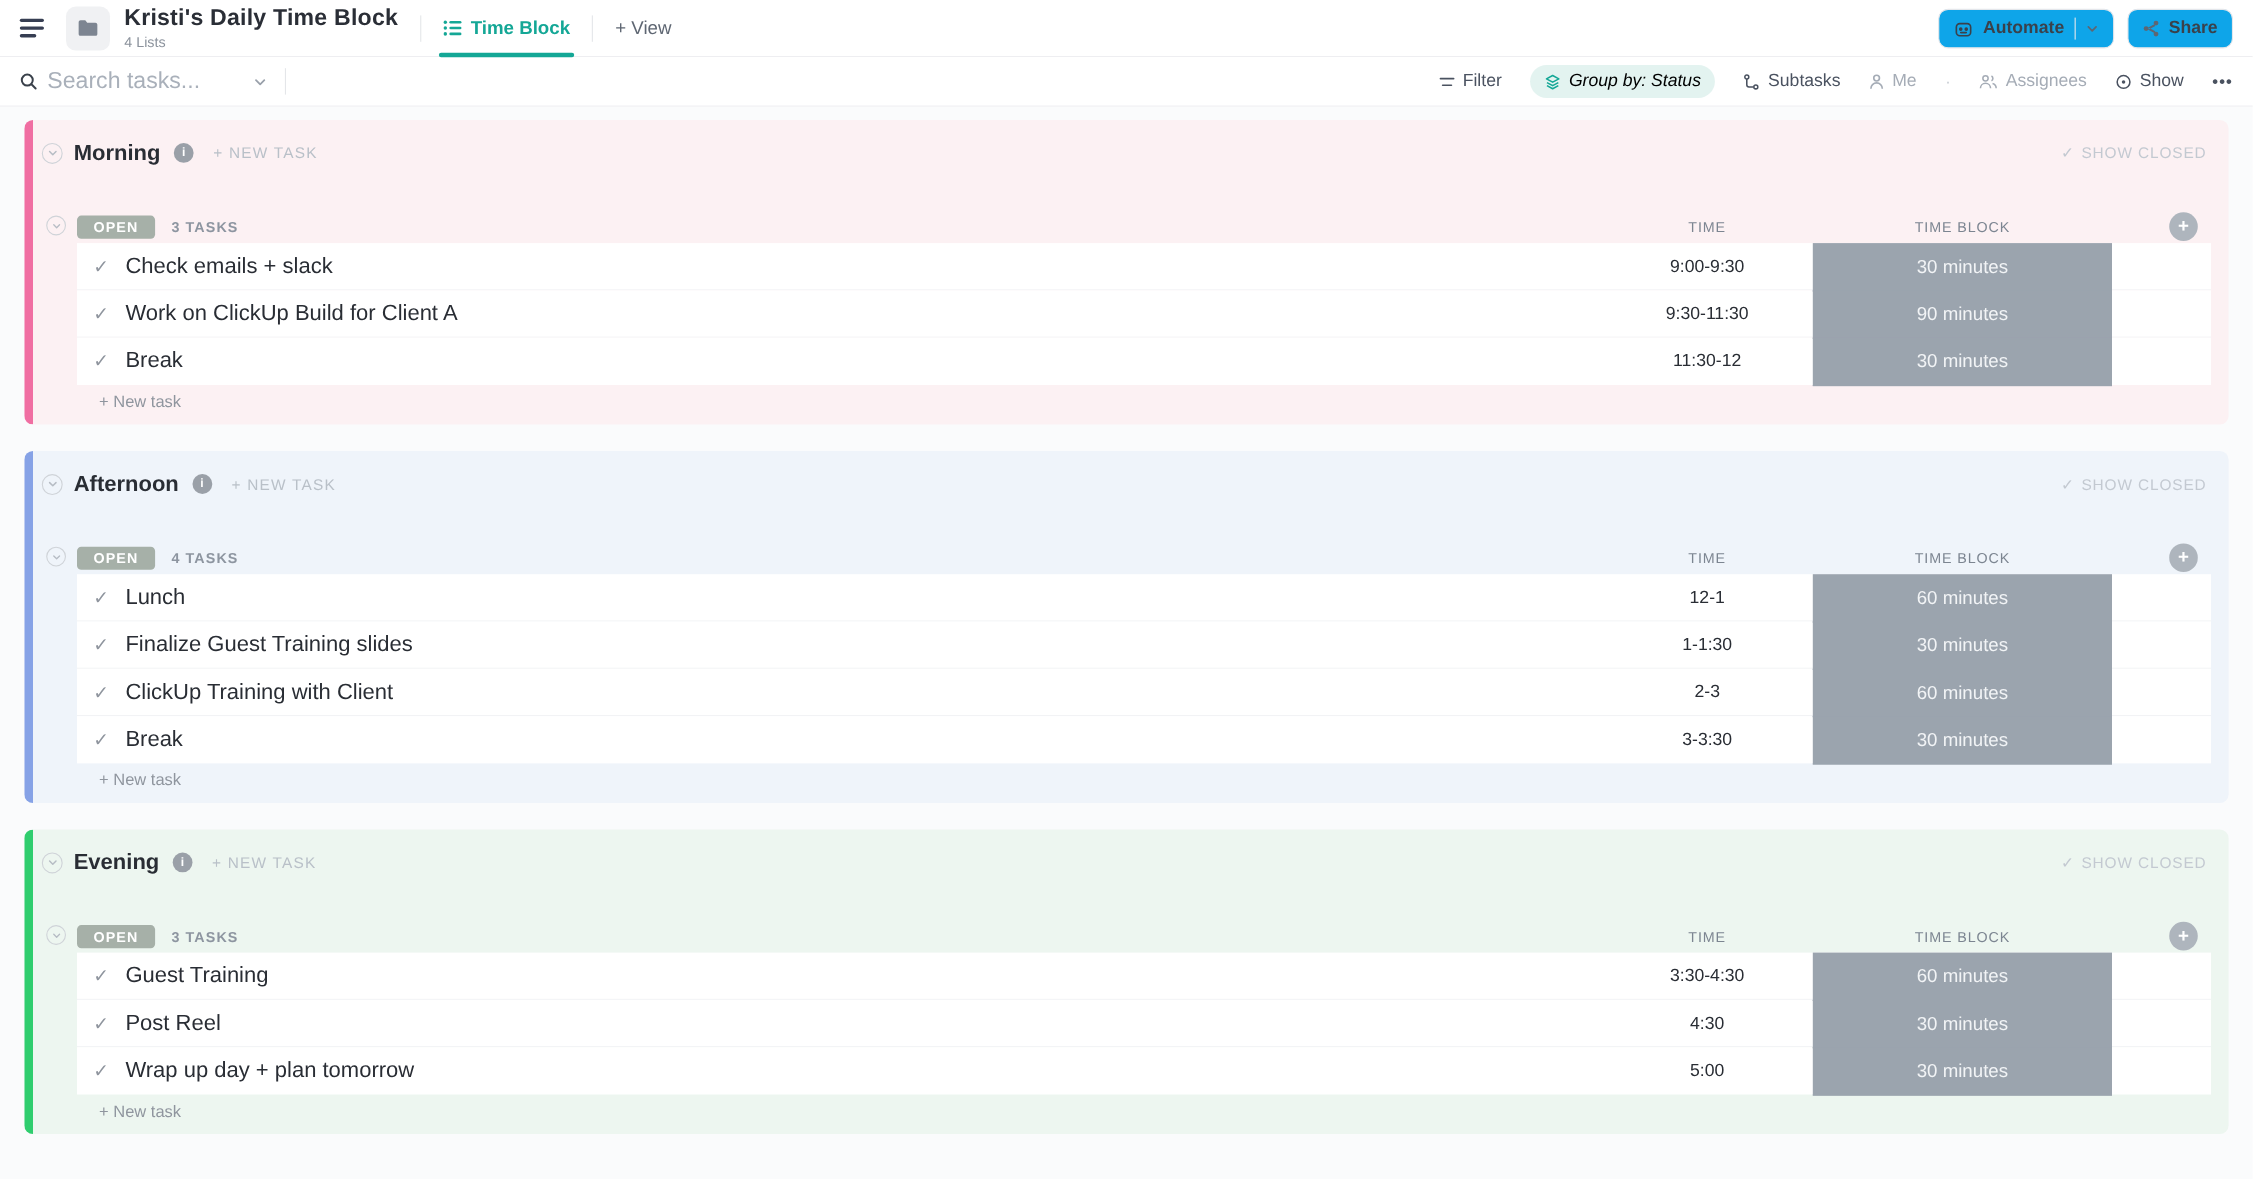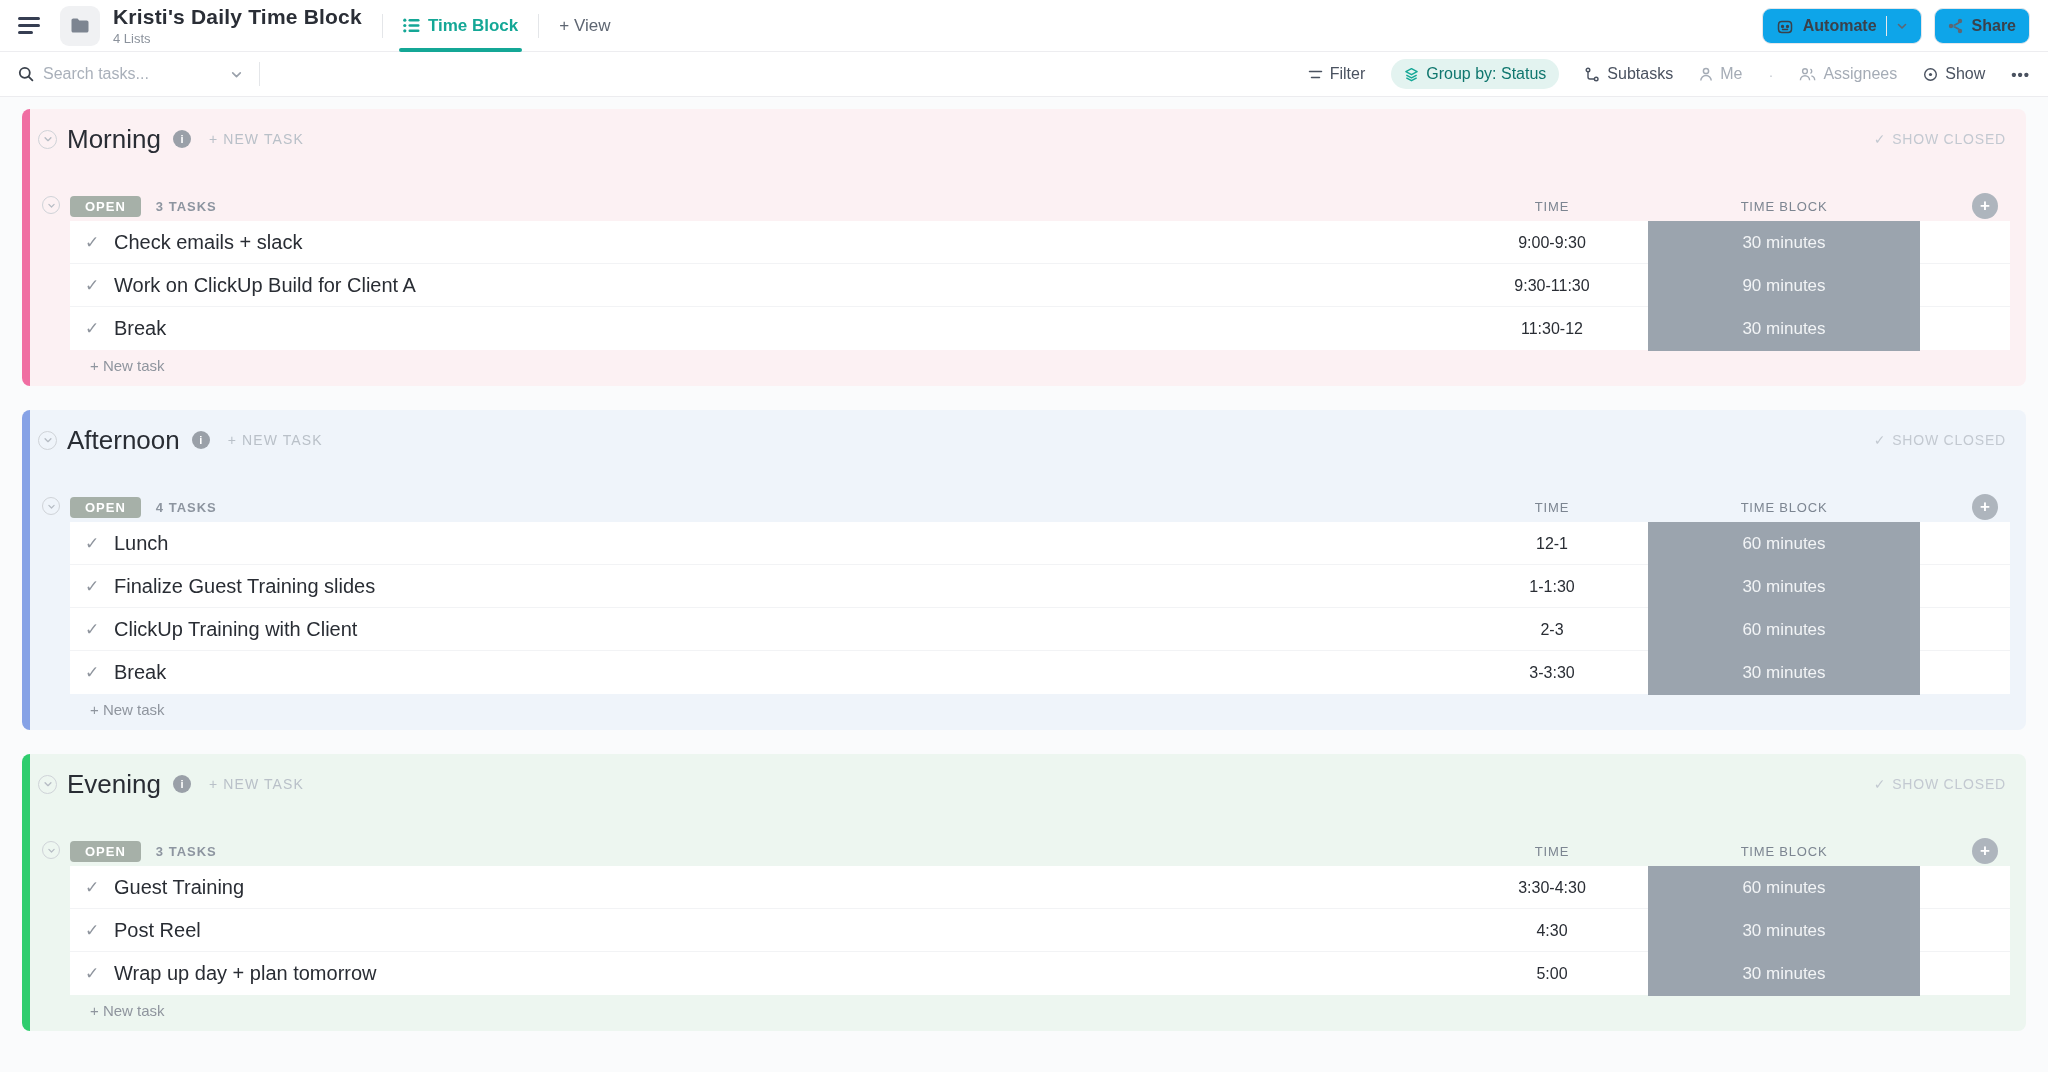--- a/index.html
+++ b/index.html
@@ -22,35 +22,35 @@
   .tab.active::after { content:""; position:absolute; left:-4px; right:-4px; bottom:0; height:4px; border-radius:3px; background:#14a796; }
   .tab.inactive { color:#5e6672; font-weight:400; }
   .spacer { flex:1; }
   .btn { height:36px; display:flex; align-items:center; gap:9px; border:1px solid #e4e6ea; border-radius:9px; background:#0ea5e9; padding:0 13px; font-size:16px; font-weight:600; color:#3a414b; cursor:pointer; }
   .btn .btn-div { width:1px; height:20px; background:#e7e9ec; }
   .share-btn { margin-left:12px; }
 
   
   .toolbar { height:45px; flex:0 0 45px; display:flex; align-items:center; padding:0 18px; background:#fff; border-bottom:1px solid #ececef; }
   .search { display:flex; align-items:center; gap:9px; }
-  .search input { border:none; outline:none; font-size:16px; color:#4c5561; width:178px; font-family:"Liberation Sans",sans-serif; }
+  .search input { border:none; outline:none; font-size:21px; color:#4c5561; width:178px; font-family:"Liberation Sans",sans-serif; }
   .search input::placeholder { color:#a9b0ba; }
   .toolbar-right { display:flex; align-items:center; gap:26px; font-size:16px; color:#4a5260; }
   .tool-item { display:flex; align-items:center; gap:7px; cursor:pointer; white-space:nowrap; }
   .tool-item.light { color:#a5acb6; }
-  .pill { background:#e3f3f0; color:#0f766e; border-radius:16px; padding:6px 13px; }
+  .pill { background:#e3f3f0; color:#000000; border-radius:16px; padding:6px 13px;font-style:italic; }
   .dot-sep { color:#c7ccd3; font-size:15px; }
   .more-dots { font-size:15px; letter-spacing:1px; color:#4a5260; font-weight:700; cursor:pointer; }
 
   
   .body { flex:1; background:#fafbfc; padding-top:12px; overflow:hidden; }
   .section { margin:0 22px 24px; border-left:8px solid var(--accent); background:var(--tint); border-radius:8px; padding:10px 16px 6px 0; }
   .section-header { display:flex; align-items:center; margin-left:8px; height:40px; gap:8px; }
   .chev-circle { width:19px; height:19px; border-radius:50%; border:1.5px solid #cfd3d8; display:flex; align-items:center; justify-content:center; flex:0 0 auto; cursor:pointer; background:transparent; }
-  .section-name { font-size:26px; font-weight:400; color:#292d34; margin-left:2px; }
+  .section-name { font-size:20px; font-weight:700; color:#292d34; margin-left:2px; }
   .info-icon { width:18px; height:18px; border-radius:50%; background:#9aa0a8; color:#fff; font-size:11px; font-weight:700; display:flex; align-items:center; justify-content:center; margin-left:4px; font-style:normal; }
   .new-task-upper { font-size:14px; color:#b9c0c8; letter-spacing:1.1px; margin-left:10px; cursor:pointer; white-space:nowrap; }
   .show-closed { display:flex; align-items:center; gap:6px; font-size:14px; color:#c3c9d1; letter-spacing:.8px; margin-right:4px; cursor:pointer; white-space:nowrap; }
 
   .group { margin-top:32px; }
   .group-header { position:relative; margin-left:40px; height:30px; display:grid; grid-template-columns:1fr 192px 272px 90px; align-items:center; }
   .group-header .chev-circle { position:absolute; left:-28px; top:5px; width:18px; height:18px; }
   .group-left { display:flex; align-items:center; }
   .status-badge { background:#a6b0a8; color:#fff; font-size:13px; font-weight:700; letter-spacing:1px; padding:3px 15px; border-radius:4px; cursor:pointer; }
   .task-count { margin-left:15px; font-size:13px; font-weight:700; color:#8d95a0; letter-spacing:1px; }

